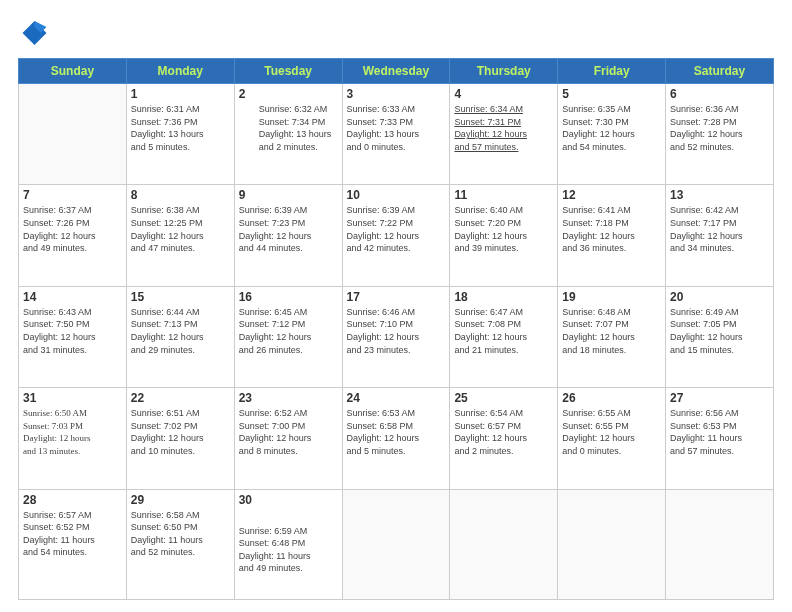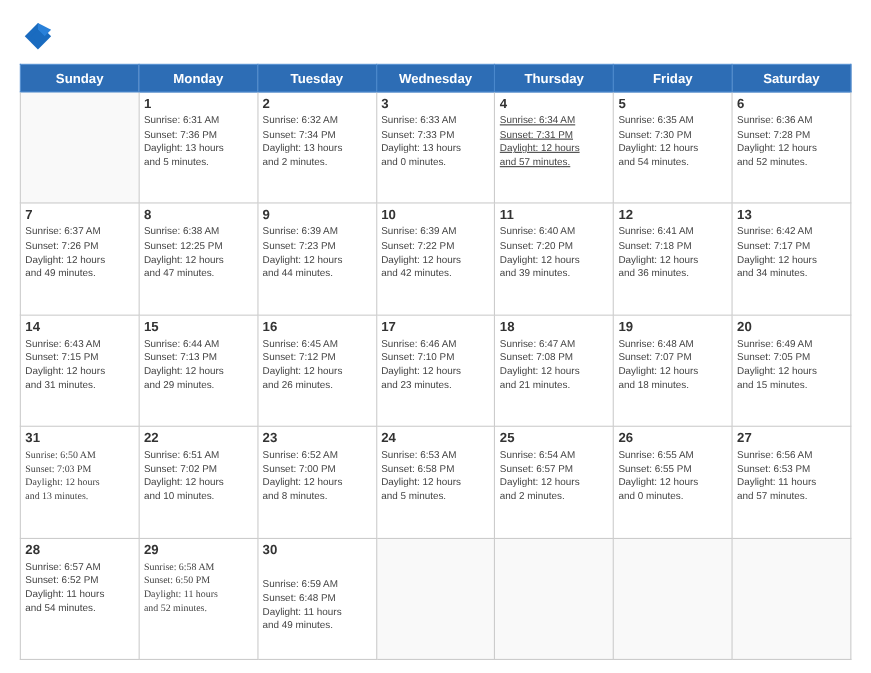--- a/index.html
+++ b/index.html
@@ -62,21 +62,21 @@
     }
     .calendar {
       flex: 1;
       border: 1px solid #ccc;
       border-collapse: collapse;
       width: 100%;
       table-layout: fixed;
     }
     .calendar th {
       background-color: #2d6db5;
-      color: #ffffff;
+      color: #bef264;
       font-size: 12px;
       font-weight: bold;
       text-align: center;
       padding: 5px 3px;
       border: 1px solid #4a88cc;
     }
     .calendar td {
       border: 1px solid #ccc;
       vertical-align: top;
       padding: 3px 4px;
@@ -139,21 +139,21 @@
           <td class="empty-cell"></td>
           <td>
             <span class="day-num">1</span>
             <div class="day-info" style="white-space: pre-line;">Sunrise: 6:31 AM
 Sunset: 7:36 PM
 Daylight: 13 hours
 and 5 minutes.</div>
           </td>
           <td>
             <span class="day-num">2</span>
-            <div class="day-info" style="white-space: pre-line;">Sunrise: 6:32 AM
+            <div class="day-info" style="white-space: pre-line; margin-left: 20px;">Sunrise: 6:32 AM
 Sunset: 7:34 PM
 Daylight: 13 hours
 and 2 minutes.</div>
           </td>
           <td>
             <span class="day-num">3</span>
             <div class="day-info" style="white-space: pre-line;">Sunrise: 6:33 AM
 Sunset: 7:33 PM
 Daylight: 13 hours
 and 0 minutes.</div>
@@ -228,21 +228,21 @@
             <div class="day-info" style="white-space: pre-line;">Sunrise: 6:42 AM
 Sunset: 7:17 PM
 Daylight: 12 hours
 and 34 minutes.</div>
           </td>
         </tr>
         <tr>
           <td>
             <span class="day-num">14</span>
             <div class="day-info" style="white-space: pre-line;">Sunrise: 6:43 AM
-Sunset: 7:15 PM
+Sunset: 7:50 PM
 Daylight: 12 hours
 and 31 minutes.</div>
           </td>
           <td>
             <span class="day-num">15</span>
             <div class="day-info" style="white-space: pre-line;">Sunrise: 6:44 AM
 Sunset: 7:13 PM
 Daylight: 12 hours
 and 29 minutes.</div>
           </td>
@@ -336,21 +336,21 @@
         <tr>
           <td>
             <span class="day-num">28</span>
             <div class="day-info" style="white-space: pre-line;">Sunrise: 6:57 AM
 Sunset: 6:52 PM
 Daylight: 11 hours
 and 54 minutes.</div>
           </td>
           <td>
             <span class="day-num">29</span>
-            <div class="day-info" style="white-space: pre-line; font-family: Liberation Serif, serif;">Sunrise: 6:58 AM
+            <div class="day-info" style="white-space: pre-line;">Sunrise: 6:58 AM
 Sunset: 6:50 PM
 Daylight: 11 hours
 and 52 minutes.</div>
           </td>
           <td>
             <span class="day-num">30</span>
             <div class="day-info" style="white-space: pre-line; margin-top: 18px;">Sunrise: 6:59 AM
 Sunset: 6:48 PM
 Daylight: 11 hours
 and 49 minutes.</div>

